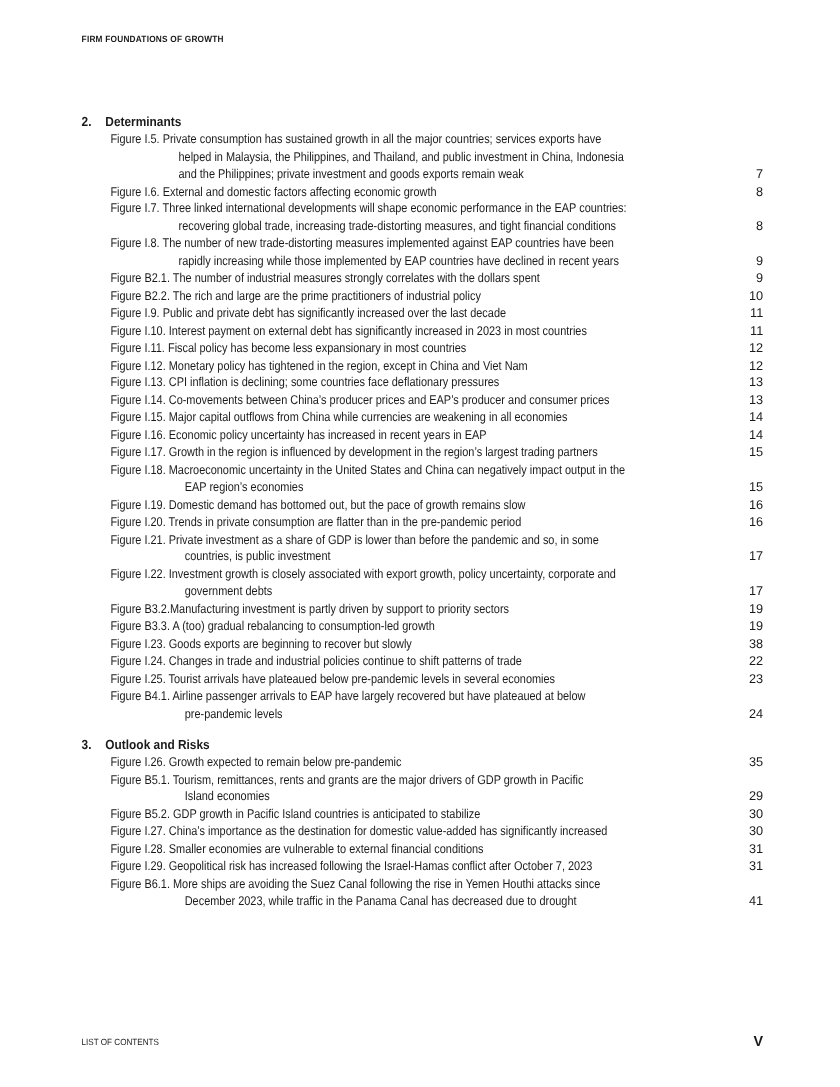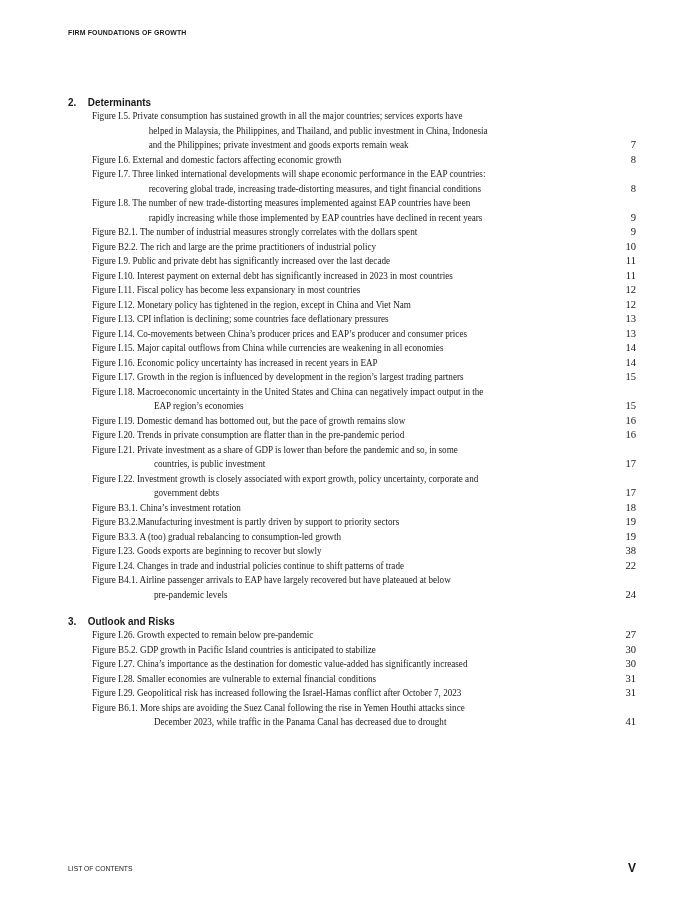--- a/index.html
+++ b/index.html
@@ -15,21 +15,21 @@
   }
   .toc { position: absolute; left: 68px; top: 95px; width: 568px; }
   .section { margin-bottom: 12px; }
   .section-head {
     display: flex; font-size: 11px; font-weight: bold; line-height: 14px;
     transform: scaleX(0.9); transform-origin: left top;
   }
   .section-num { width: 22px; }
   .entry {
     position: relative; font-size: 10.6px; line-height: 14.5px;
-    padding-left: 24px; padding-right: 40px; font-family: Liberation Serif, serif;
+    padding-left: 24px; padding-right: 40px;
   }
   .entry-inner { display: block; transform: scaleX(0.86); transform-origin: left top; width: 116%; }
   .entry-label { }
   .entry-text { }
   .cont { display: block; }
   .entry .page {
     position: absolute; right: 0; bottom: 0; width: 30px; text-align: right;
     font-size: 10.6px; line-height: 14.5px;
   }
   .footer-left {
@@ -173,26 +173,20 @@
       </div>
       <div class="entry">
         <span class="entry-inner">
           <span class="cont"><span class="entry-label">Figure I.22.</span> <span class="entry-text">Investment growth is closely associated with export growth, policy uncertainty, corporate and</span></span>
           <span class="cont" style="padding-left: 72px;"><span class="entry-text">government debts</span></span>
         </span>
         <span class="page">17</span>
       </div>
       <div class="entry">
         <span class="entry-inner">
-          <span class="cont"><span class="entry-label">Figure B3.1.</span> <span class="entry-text">China’s investment rotation</span></span>
-        </span>
-        <span class="page">18</span>
-      </div>
-      <div class="entry">
-        <span class="entry-inner">
           <span class="cont"><span class="entry-label">Figure B3.2.</span><span class="entry-text">Manufacturing investment is partly driven by support to priority sectors</span></span>
         </span>
         <span class="page">19</span>
       </div>
       <div class="entry">
         <span class="entry-inner">
           <span class="cont"><span class="entry-label">Figure B3.3.</span> <span class="entry-text">A (too) gradual rebalancing to consumption-led growth</span></span>
         </span>
         <span class="page">19</span>
       </div>
@@ -200,39 +194,52 @@
         <span class="entry-inner">
           <span class="cont"><span class="entry-label">Figure I.23.</span> <span class="entry-text">Goods exports are beginning to recover but slowly</span></span>
         </span>
         <span class="page">38</span>
       </div>
       <div class="entry">
         <span class="entry-inner">
           <span class="cont"><span class="entry-label">Figure I.24.</span> <span class="entry-text">Changes in trade and industrial policies continue to shift patterns of trade</span></span>
         </span>
         <span class="page">22</span>
+      </div>
+      <div class="entry">
+        <span class="entry-inner">
+          <span class="cont"><span class="entry-label">Figure I.25.</span> <span class="entry-text">Tourist arrivals have plateaued below pre-pandemic levels in several economies</span></span>
+        </span>
+        <span class="page">23</span>
       </div>
       <div class="entry">
         <span class="entry-inner">
           <span class="cont"><span class="entry-label">Figure B4.1.</span> <span class="entry-text">Airline passenger arrivals to EAP have largely recovered but have plateaued at below</span></span>
           <span class="cont" style="padding-left: 72px;"><span class="entry-text">pre-pandemic levels</span></span>
         </span>
         <span class="page">24</span>
       </div>
     </div>
     <div class="section">
       <div class="section-head">
         <span class="section-num">3.</span>
         <span>Outlook and Risks</span>
       </div>
       <div class="entry">
         <span class="entry-inner">
           <span class="cont"><span class="entry-label">Figure I.26.</span> <span class="entry-text">Growth expected to remain below pre-pandemic</span></span>
         </span>
-        <span class="page">27</span>
+        <span class="page">35</span>
+      </div>
+      <div class="entry">
+        <span class="entry-inner">
+          <span class="cont"><span class="entry-label">Figure B5.1.</span> <span class="entry-text">Tourism, remittances, rents and grants are the major drivers of GDP growth in Pacific</span></span>
+          <span class="cont" style="padding-left: 72px;"><span class="entry-text">Island economies</span></span>
+        </span>
+        <span class="page">29</span>
       </div>
       <div class="entry">
         <span class="entry-inner">
           <span class="cont"><span class="entry-label">Figure B5.2.</span> <span class="entry-text">GDP growth in Pacific Island countries is anticipated to stabilize</span></span>
         </span>
         <span class="page">30</span>
       </div>
       <div class="entry">
         <span class="entry-inner">
           <span class="cont"><span class="entry-label">Figure I.27.</span> <span class="entry-text">China’s importance as the destination for domestic value-added has significantly increased</span></span>

